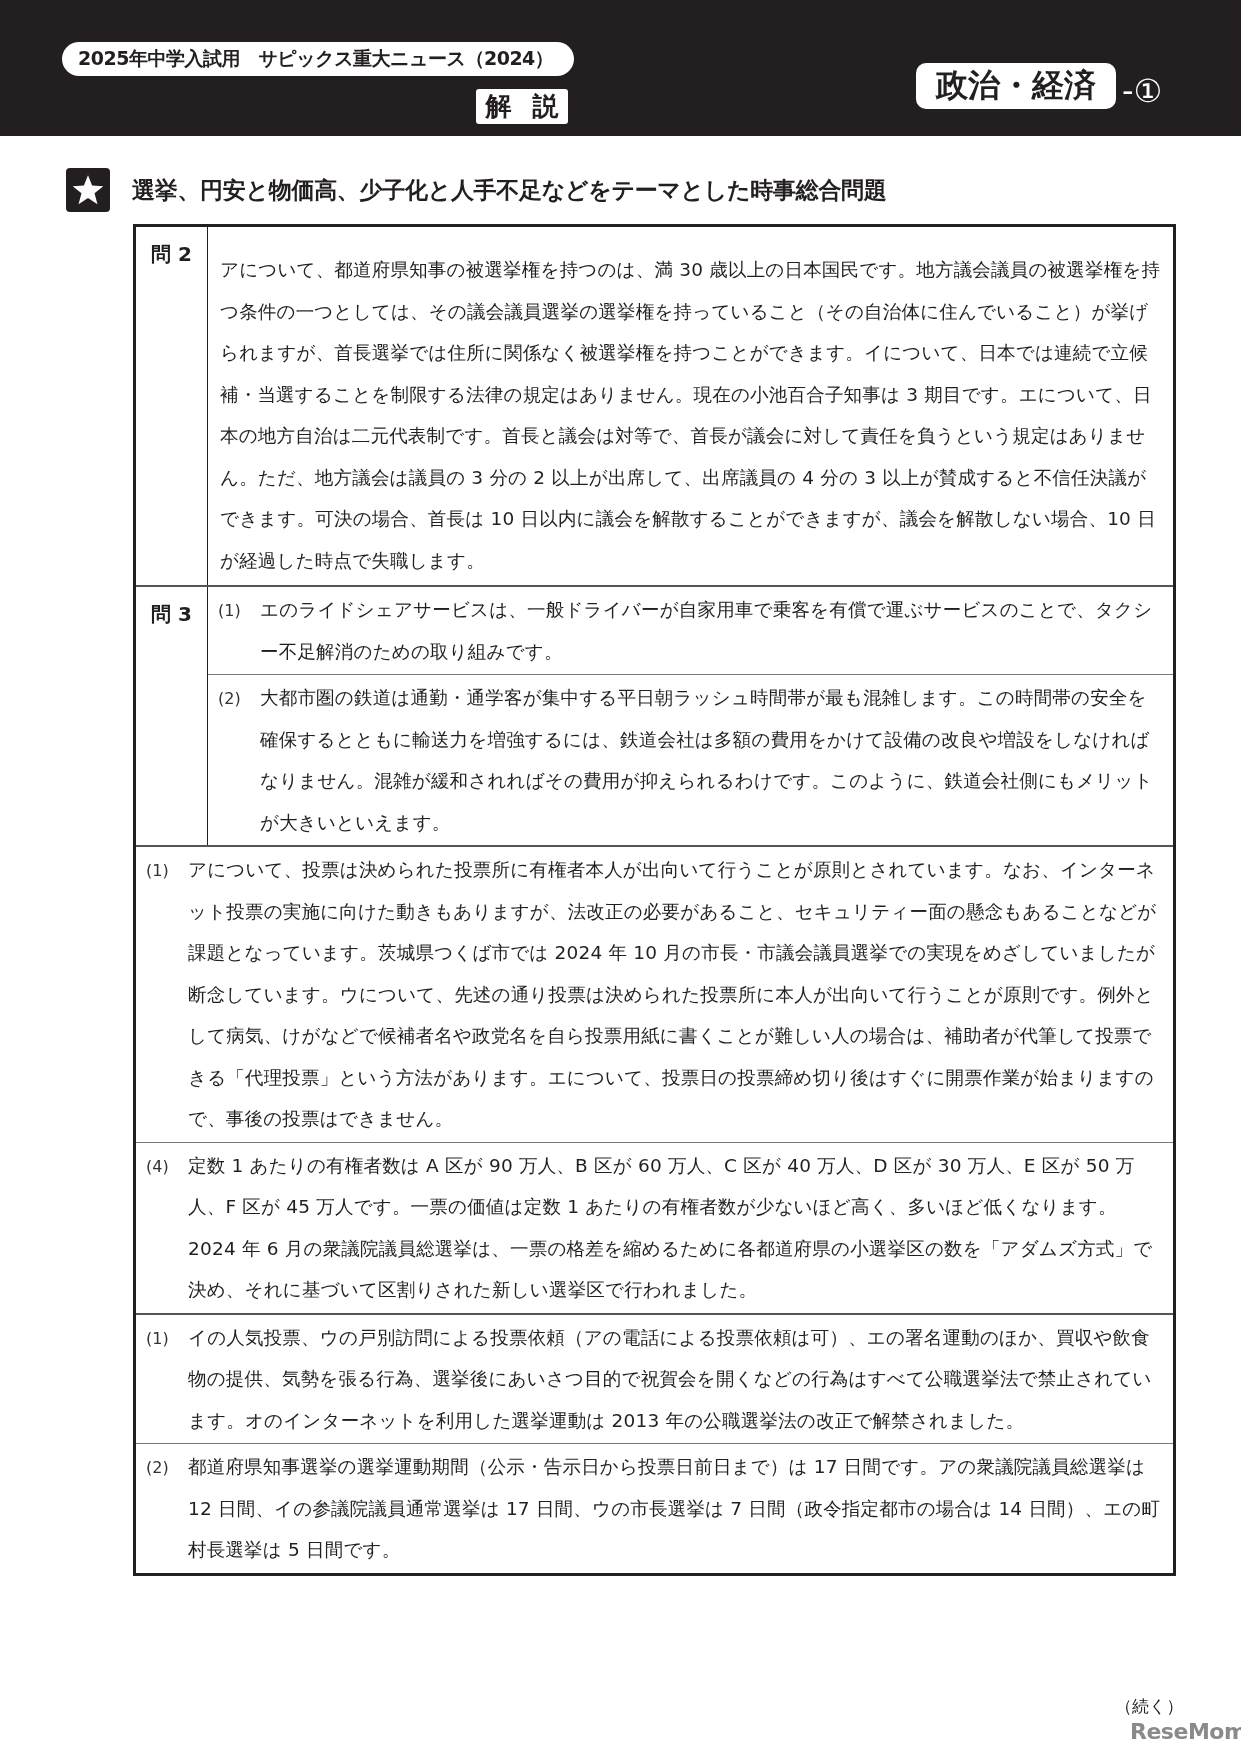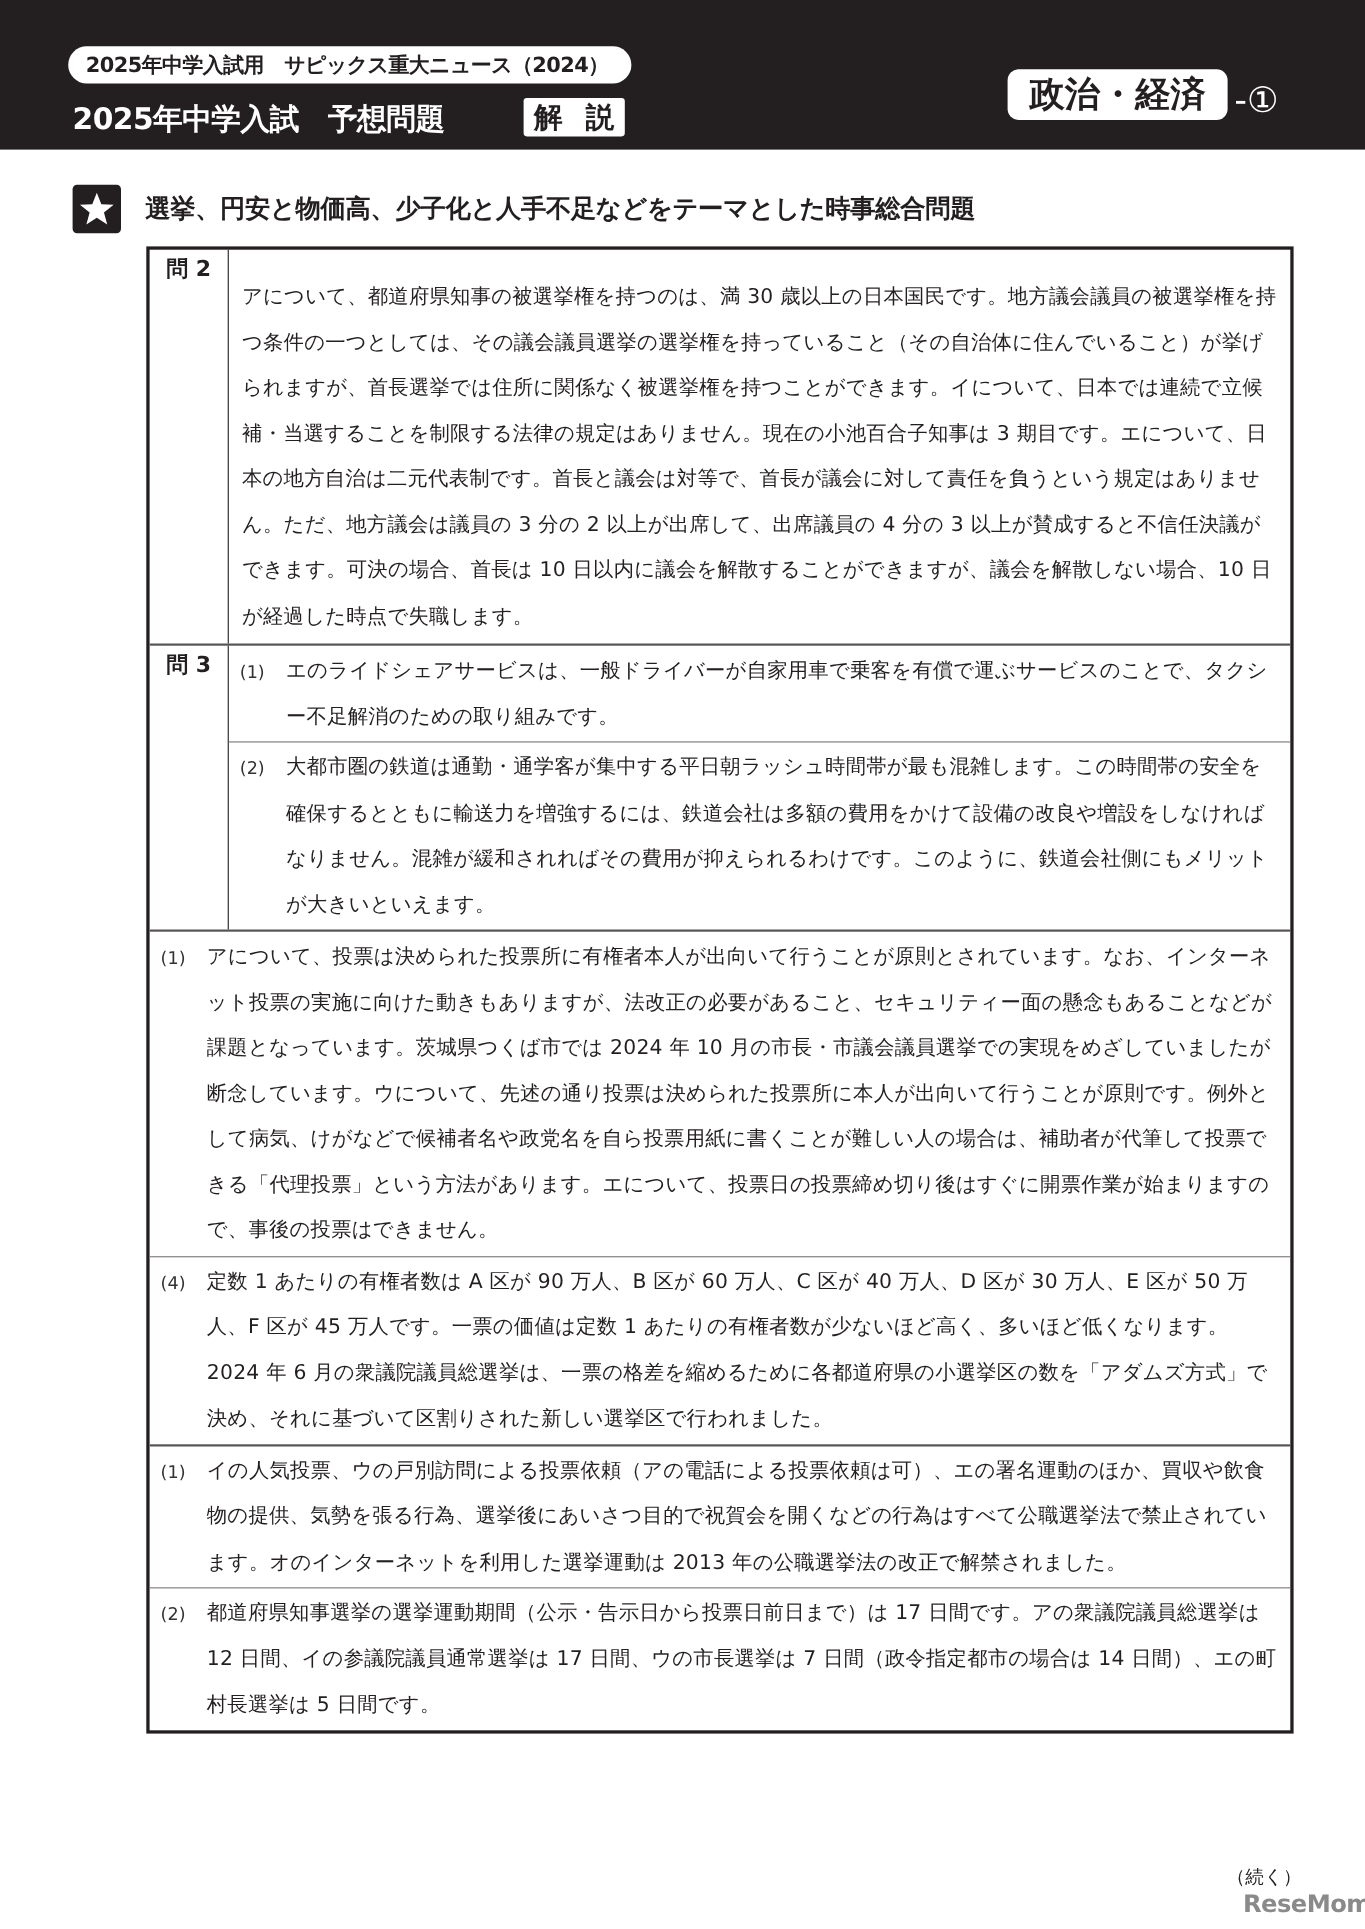--- a/index.html
+++ b/index.html
@@ -52,21 +52,21 @@
   }
 
   .answer-table {
     position: absolute; left: 133px; top: 224px; width: 1043px;
     border: 3px solid #231f20;
   }
   .q-block { display: flex; border-top: 2px solid #555; }
   .q-block:first-child { border-top: none; }
   .q-label {
     width: 72px; flex: 0 0 72px; border-right: 1.5px solid #231f20;
-    font-size: 20px; font-weight: bold; padding-top: 4px; text-align: center;
+    font-size: 20px; font-weight: bold; padding-top: 14px; text-align: center;
   }
   .q-body { flex: 1; }
   .sub-item { display: flex; padding: 12px 10px 2px 10px; border-top: 1.5px solid #777; }
   .sub-item:first-child { border-top: none; }
   .sub-num { width: 42px; flex: 0 0 42px; font-size: 16px; color: #333; padding-top: 2px; }
   .sub-text, .plain-text {
     font-size: 18.5px; line-height: 41.5px; color: #231f20; letter-spacing: 0.2px;
   }
   .plain-text { padding: 0 10px 0 12px; }
   .sub-text { flex: 1; margin-top: -10px; }
@@ -80,21 +80,20 @@
     color: #8a8a8a; letter-spacing: -0.5px;
   }
 </style>
 </head>
 <body>
 
 <div class="header-band">
   <div class="series-pill">
     <span>2025年中学入試用　サピックス重大ニュース（2024）</span>
   </div>
-  <div class="main-title">2025年中学入試　予想問題</div>
   <div class="kaisetsu-badge">解 説</div>
   <div class="subject-badge">政治・経済</div>
   <div class="subject-num">-①</div>
 </div>
 
 <div class="theme-row">
   <div class="star-box">
     <svg width="34" height="34" viewBox="0 0 24 24">
         <polygon points="12,1.5 14.9,8.9 22.8,9.3 16.6,14.3 18.7,22 12,17.6 5.3,22 7.4,14.3 1.2,9.3 9.1,8.9" fill="#ffffff"></polygon>
       </svg>

